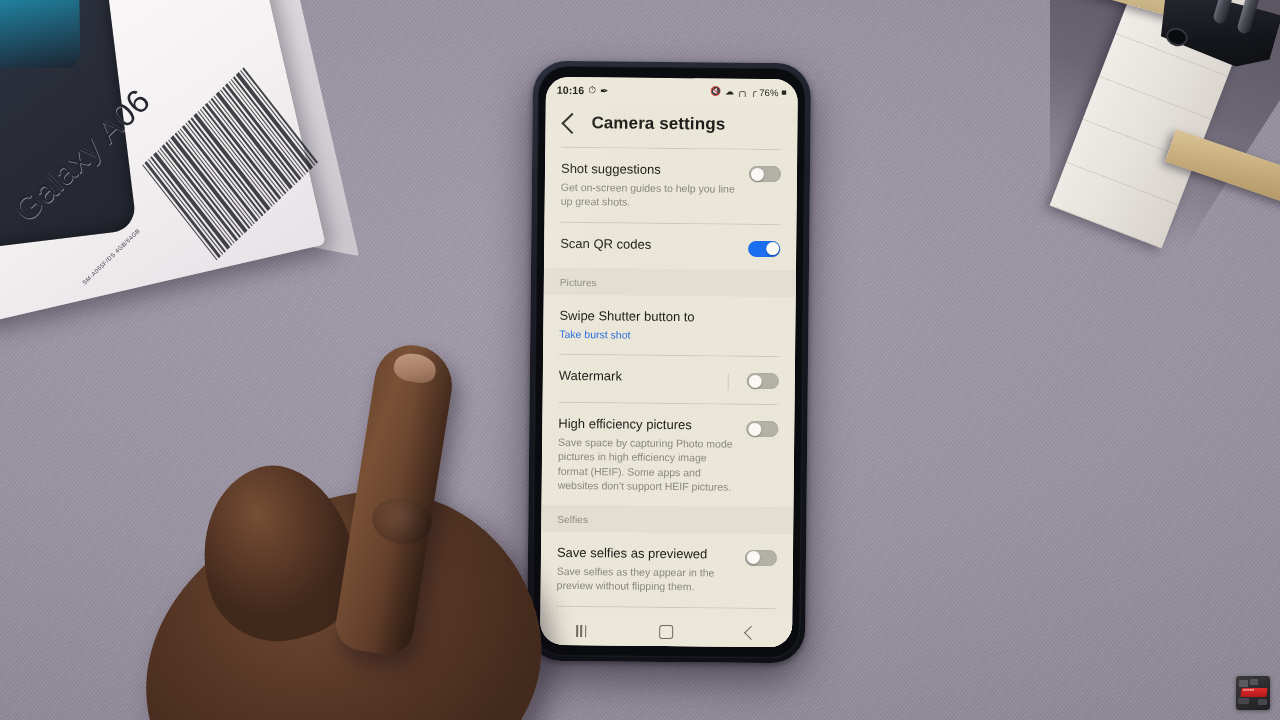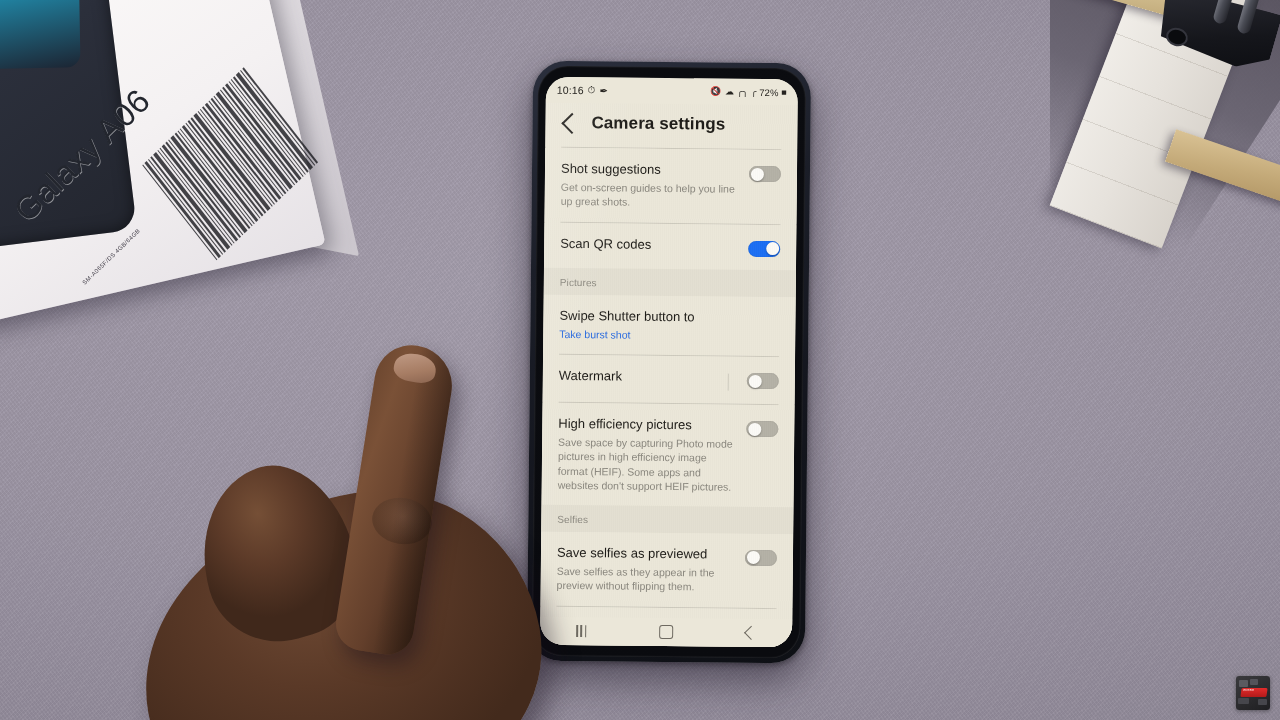--- a/index.html
+++ b/index.html
@@ -146,21 +146,21 @@
     box-shadow:inset 0 0 2px rgba(120,140,180,.6);
   }
 
   
   .statusbar{
     position:relative;height:26px;display:flex;align-items:center;
     padding:0 11px;font-size:10px;color:#262420;z-index:7;
     background:#ebe7d9;
   }
   .sb-left{display:flex;align-items:center;gap:4px;}
-  .sb-time{font-size:10.5px;font-weight:400;letter-spacing:.1px;}
+  .sb-time{font-size:10.5px;font-weight:700;letter-spacing:.1px;}
   .sb-right{margin-left:auto;display:flex;align-items:center;gap:3px;font-size:9px;}
   .sb-ico{display:inline-block;}
   .sb-batt{font-size:9.5px;font-weight:500;}
 
   
   .titlebar{display:flex;align-items:center;gap:12px;padding:10px 16px 14px 16px;background:#ebe7d9;}
   .back-chev{
     width:13px;height:13px;border-left:2px solid #262420;border-bottom:2px solid #262420;
     transform:rotate(45deg);margin-left:3px;
   }
@@ -352,21 +352,21 @@
         <div class="sb-left">
           <span class="sb-time">10:16</span>
           <span class="sb-ico">⏱</span>
           <span class="sb-ico">✒</span>
         </div>
         <div class="sb-right">
           <span class="sb-ico">🔇</span>
           <span class="sb-ico">☁</span>
           <span class="sb-ico">╭╮</span>
           <span class="sb-ico">╭</span>
-          <span class="sb-batt">72%</span>
+          <span class="sb-batt">76%</span>
           <span class="sb-ico">■</span>
         </div>
       </div>
 
       <div class="titlebar">
         <div class="back-chev"></div>
         <div class="page-title">Camera settings</div>
       </div>
 
       <div class="sep"></div>

